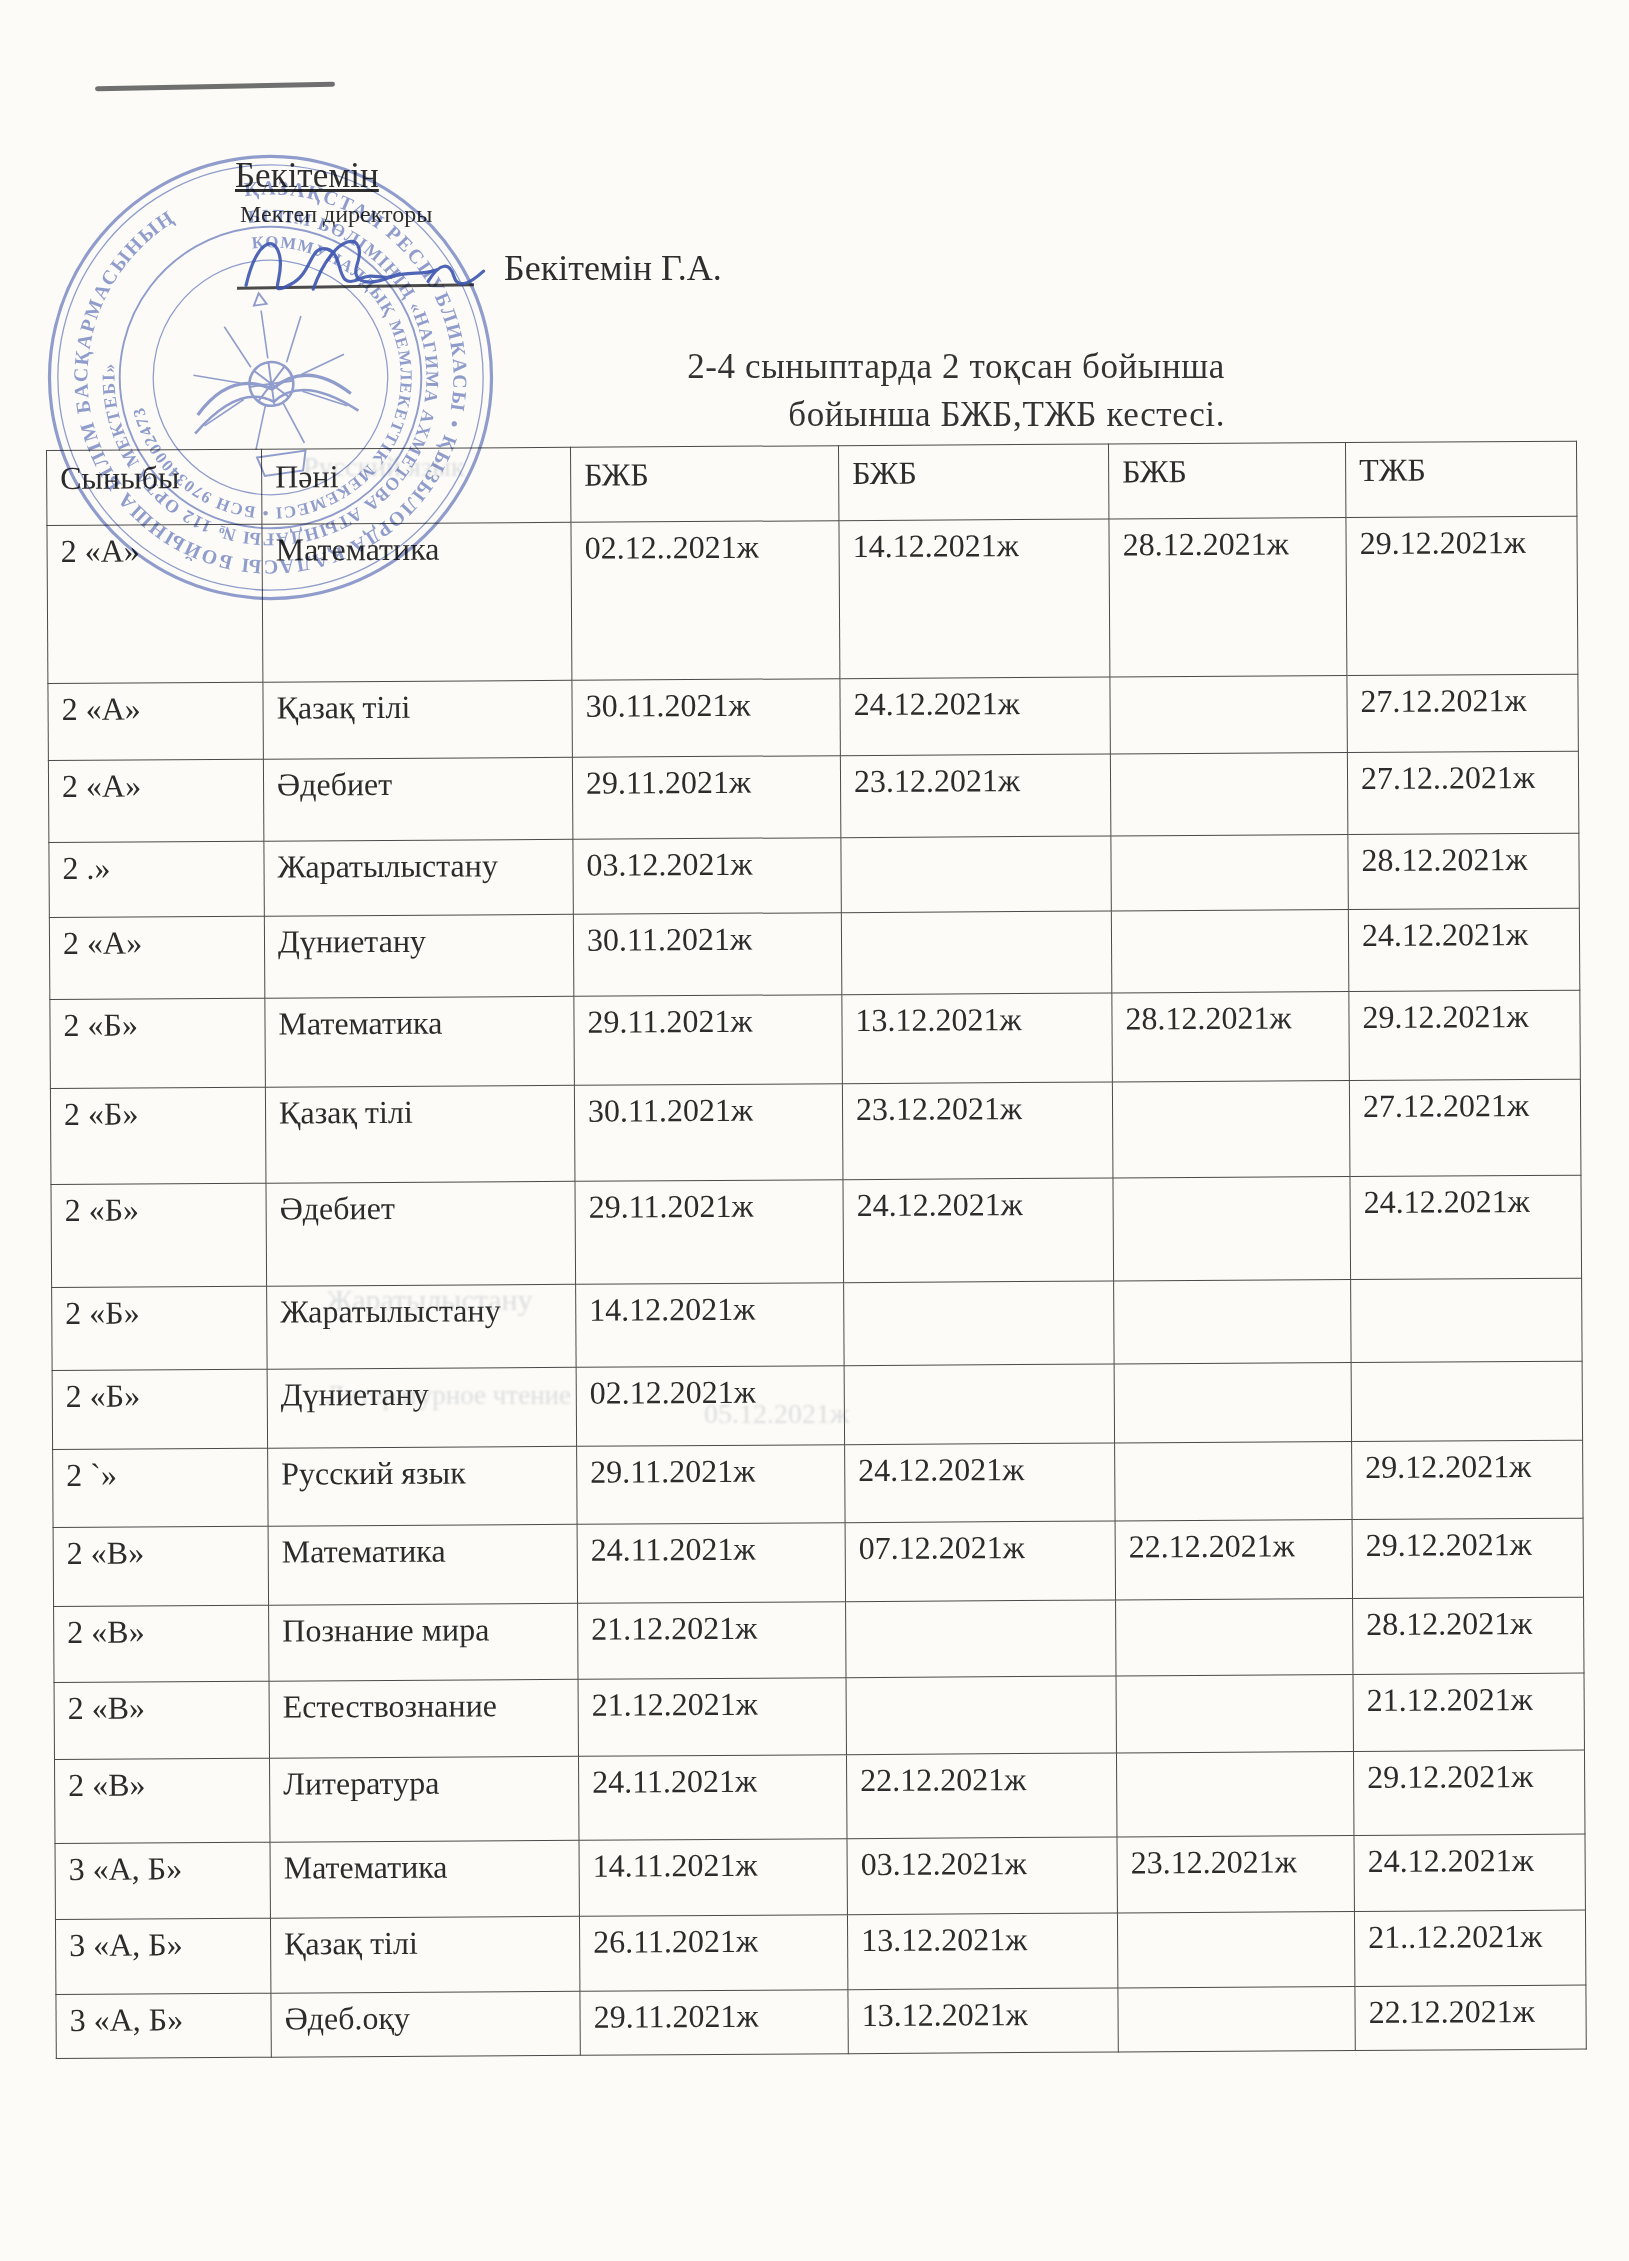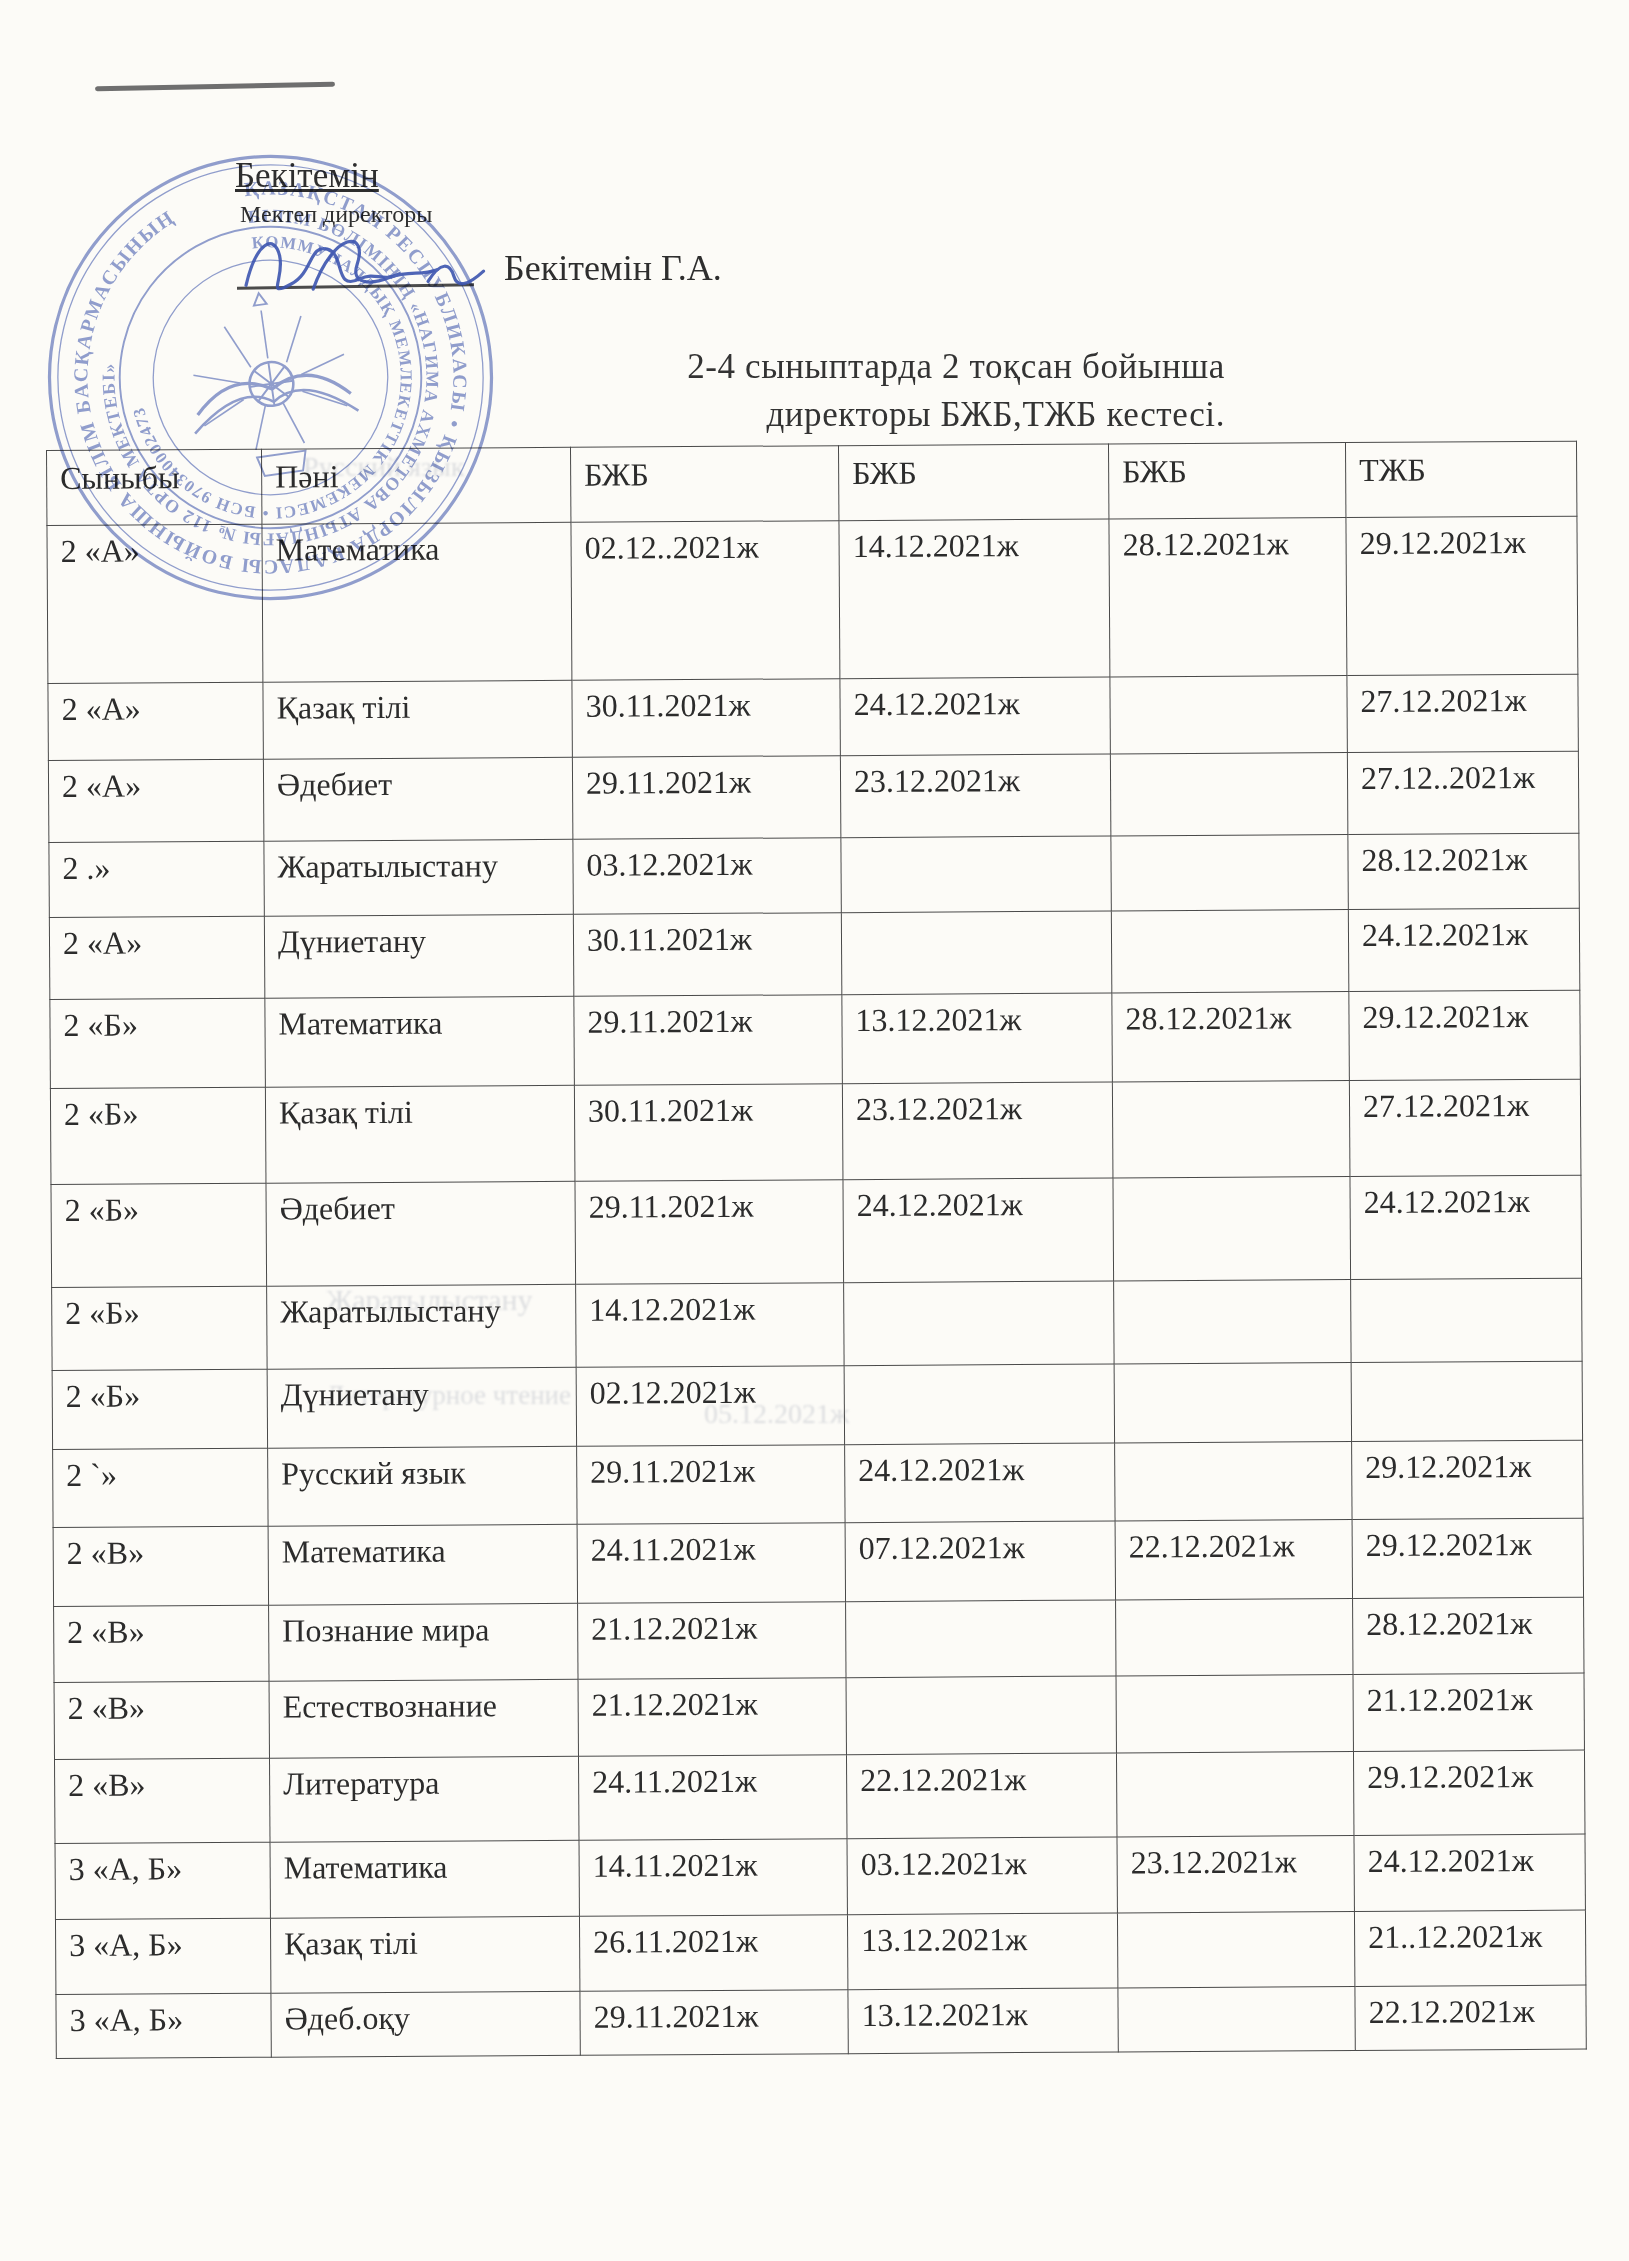--- a/index.html
+++ b/index.html
@@ -86,21 +86,21 @@
 <span id="ghost-2" class="ghost">Жаратылыстану</span>
 <span id="ghost-3" class="ghost">Литературное чтение</span>
 <span id="ghost-4" class="ghost">05.12.2021ж</span>
 
 <div id="approve-label" class="abs doc-text">Бекітемін</div>
 <div id="role-label" class="abs doc-text">Мектеп директоры</div>
 <div id="signature-underline" class="abs doc-text"></div>
 <div id="director-name" class="abs doc-text">Бекітемін Г.А.</div>
 
 <div id="title-line1" class="abs title-line doc-text">2-4 сыныптарда 2 тоқсан бойынша</div>
-<div id="title-line2" class="abs title-line doc-text">директоры БЖБ,ТЖБ кестесі.</div>
+<div id="title-line2" class="abs title-line doc-text">бойынша БЖБ,ТЖБ кестесі.</div>
 
 <div id="schedule-table-wrap" class="abs">
   <table>
     <colgroup>
       <col style="width:215px">
         <col style="width:309px">
         <col style="width:268px">
       <col style="width:270px">
         <col style="width:237px">
         <col style="width:231px">

